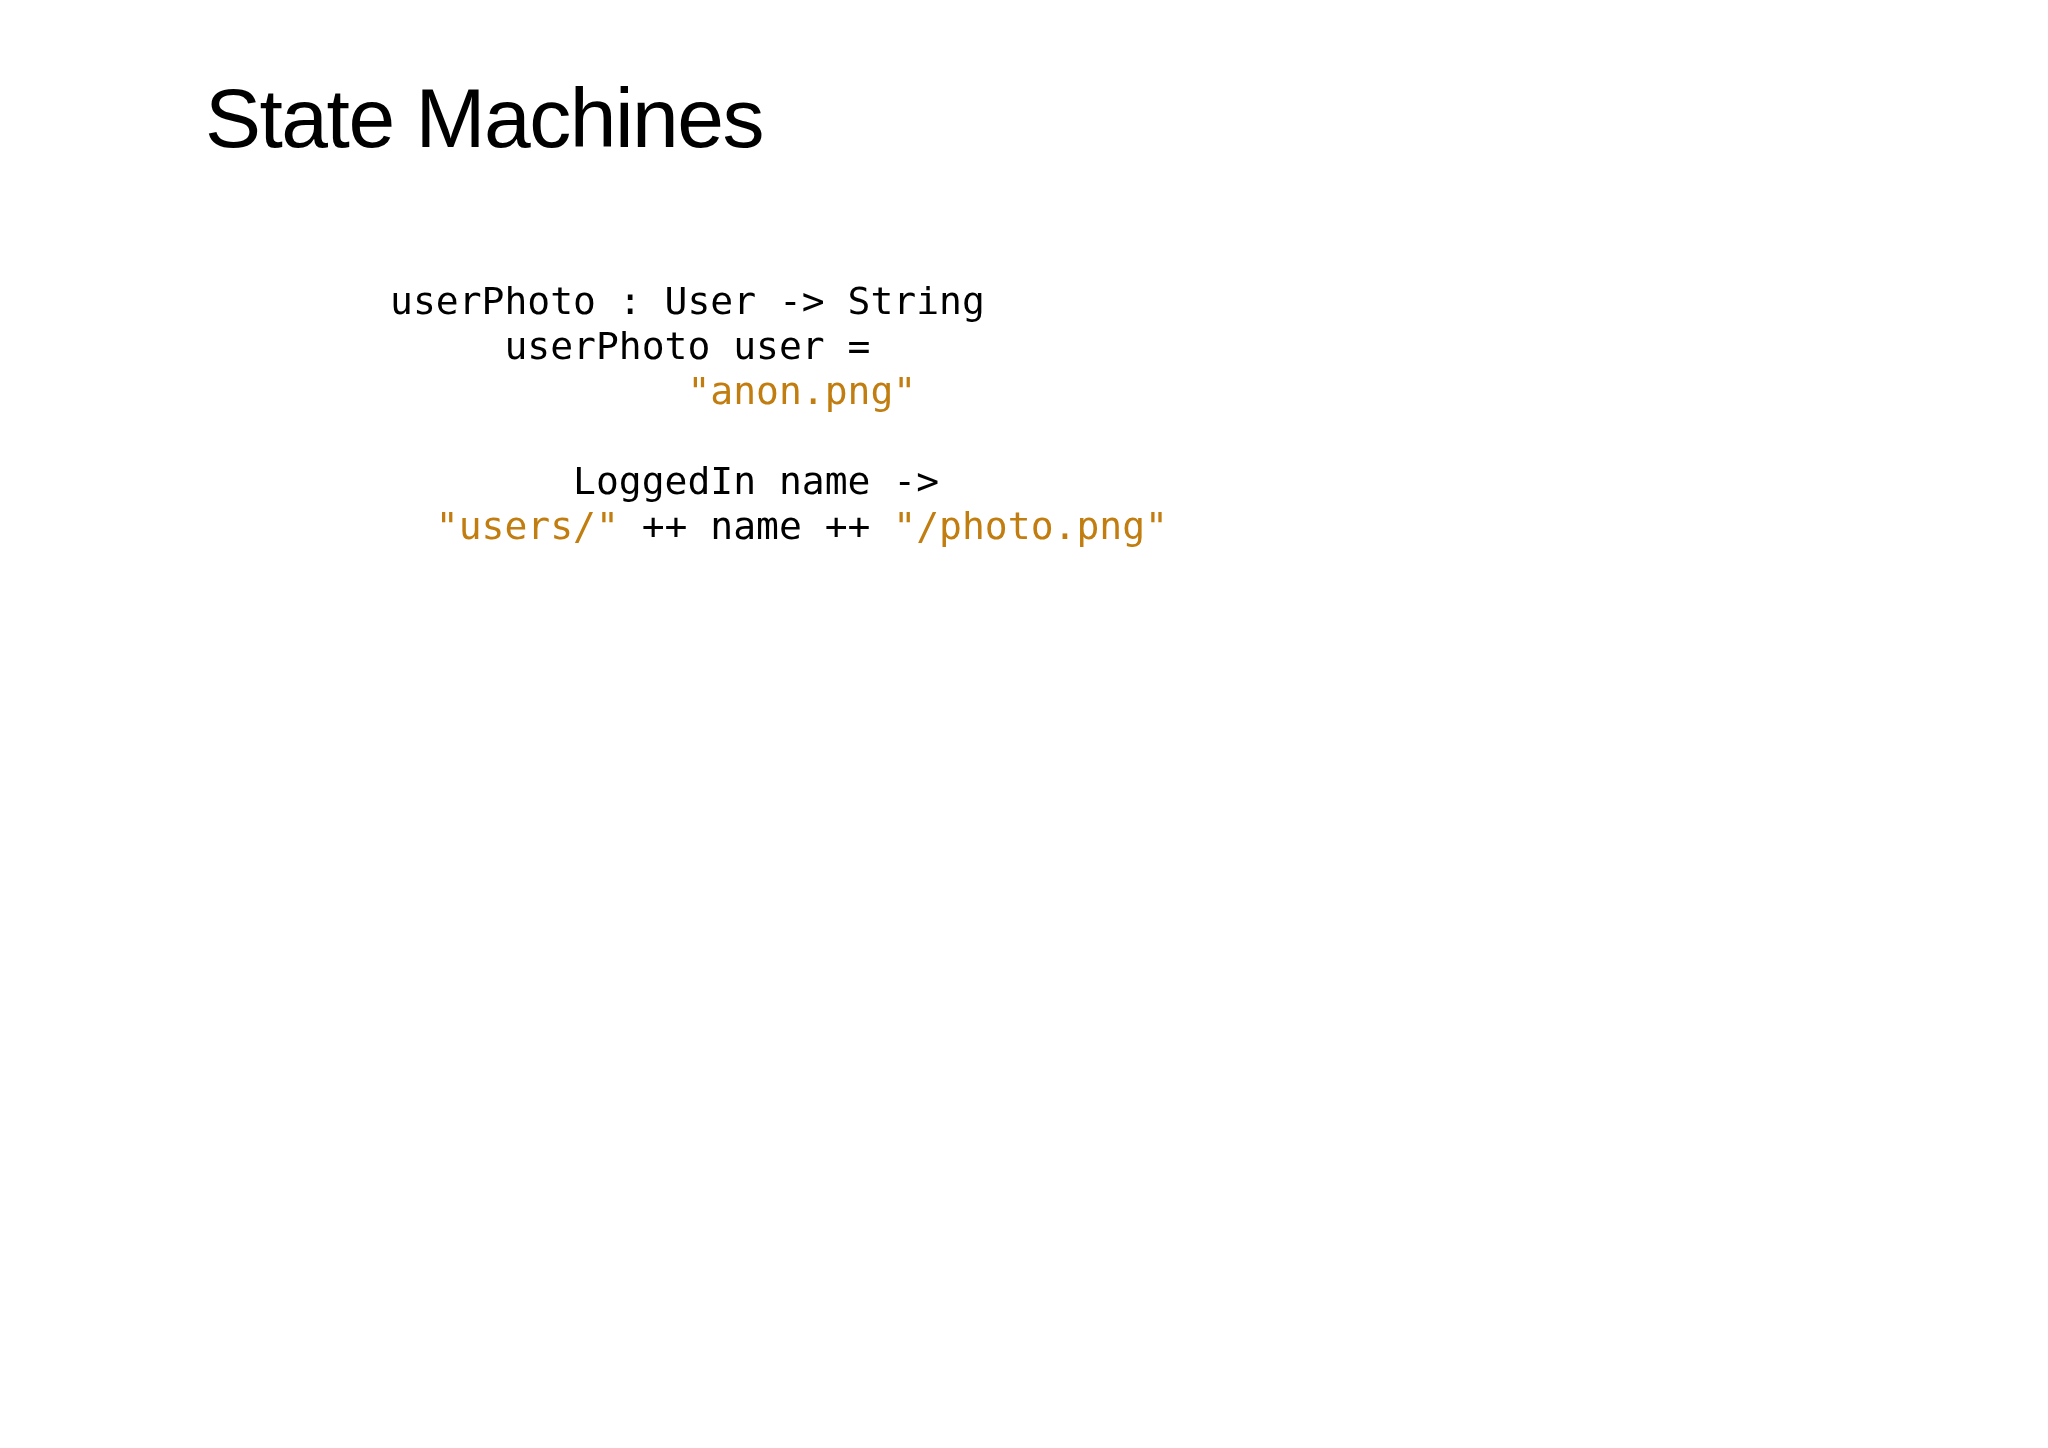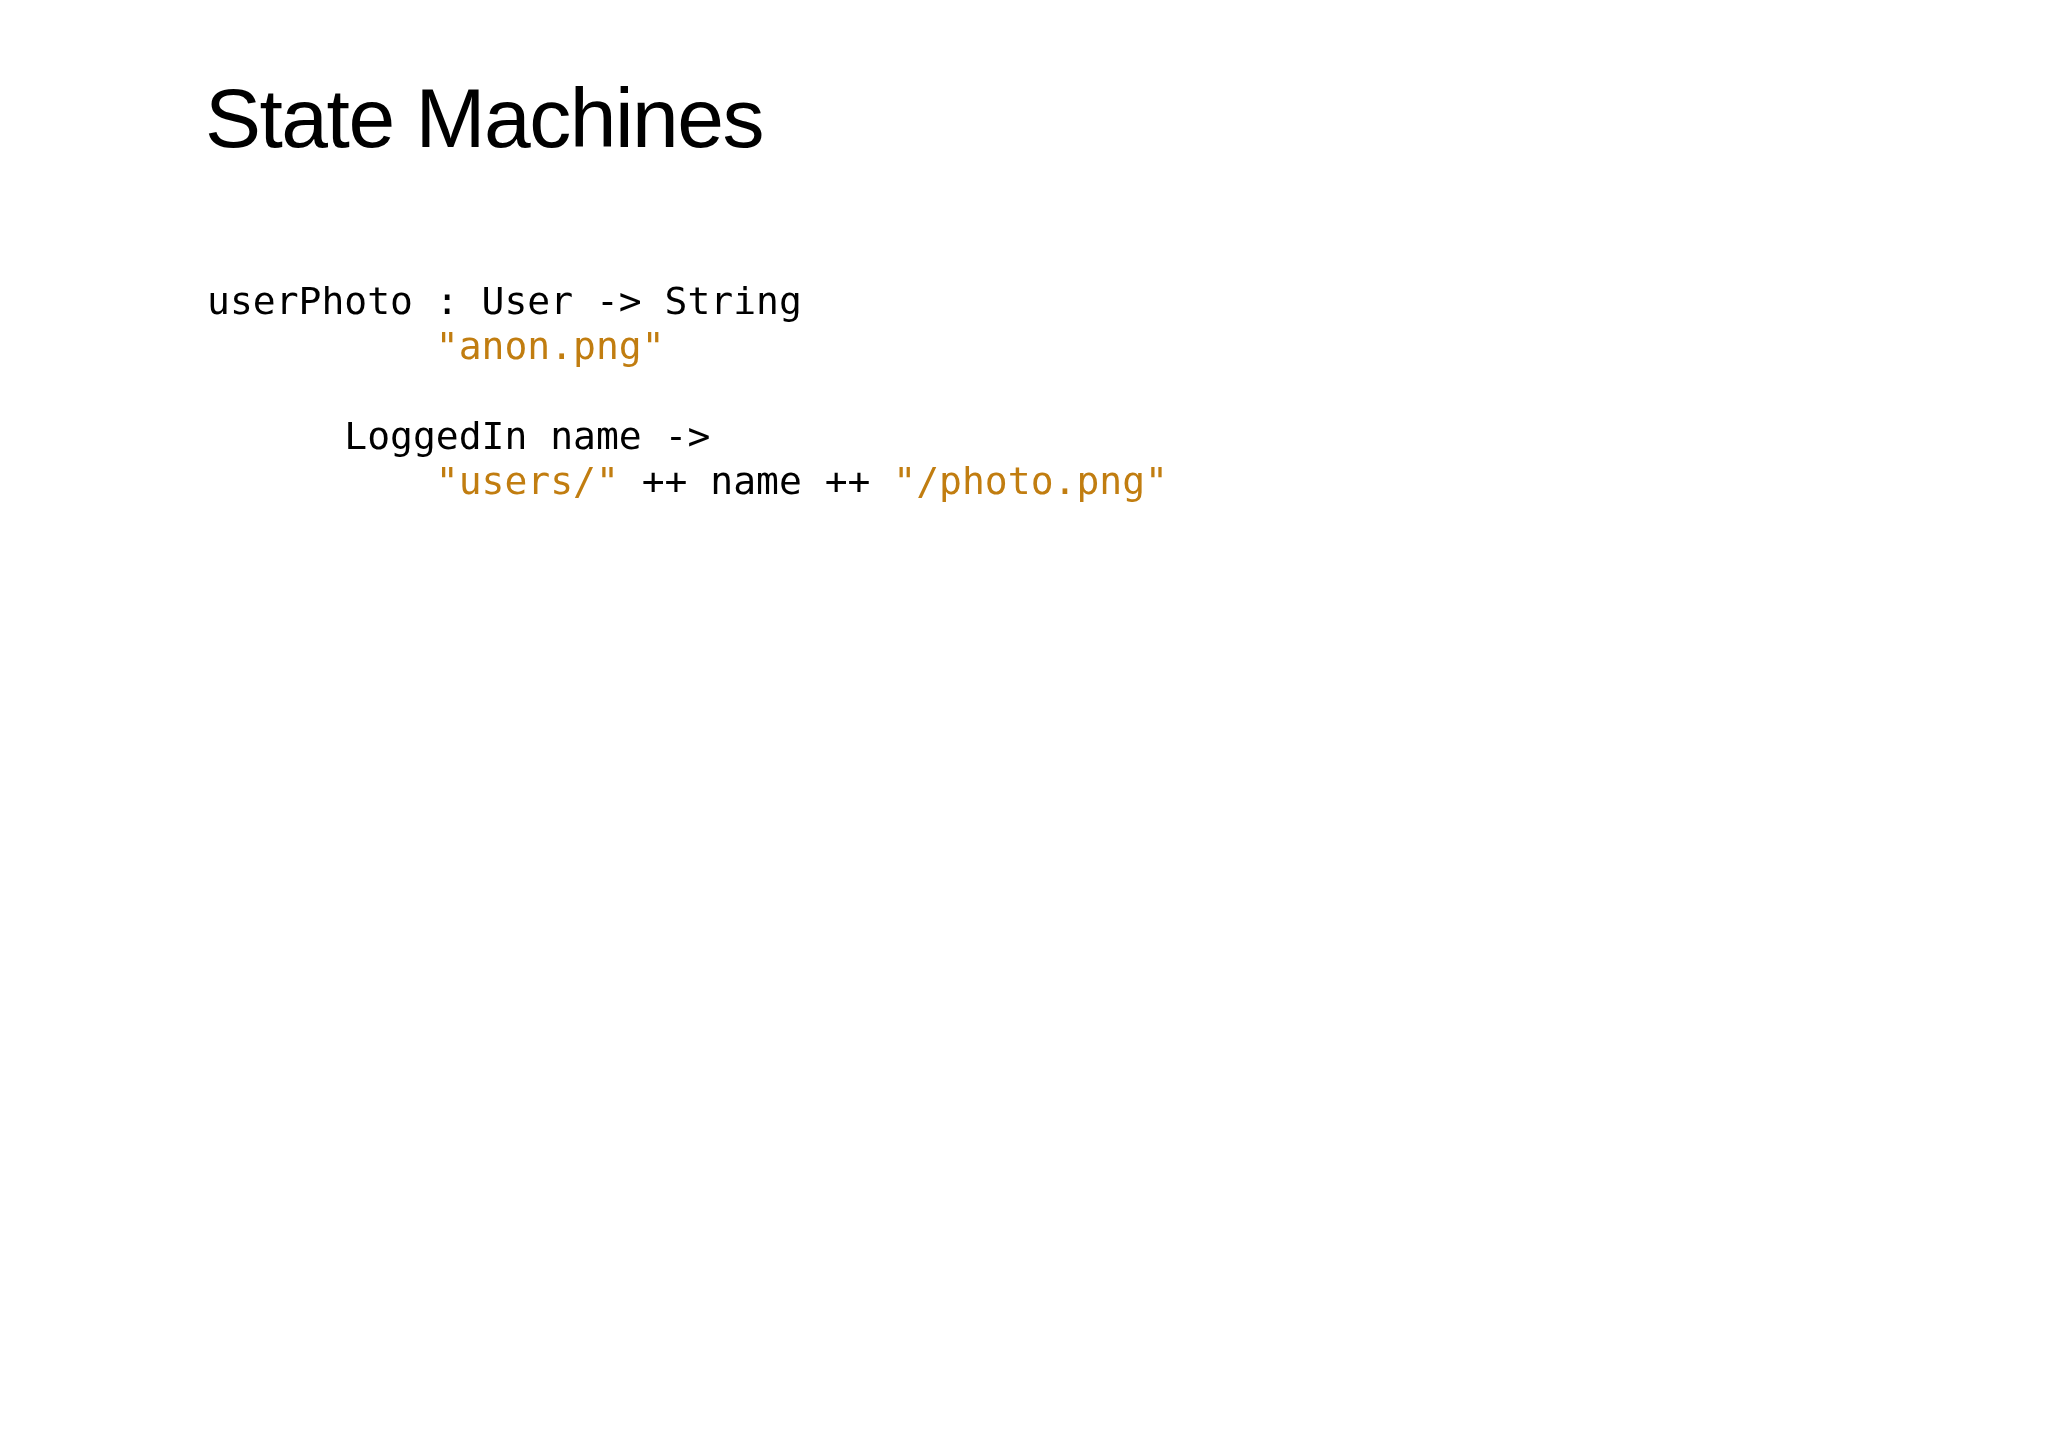--- a/index.html
+++ b/index.html
@@ -1,21 +1,21 @@
 <!DOCTYPE html>
 <html style="--background: #ffffff; --text: #000000; --keyword: #1f3bd1; --string: #c17d10;"><head>
 <meta charset="utf-8">
 <style>
   :root {
     --background: #ffffff;
     --text: #000000;
     --keyword: #1f3bd1;
     --string: #c17d10;
   }
-  * { margin: 0; padding: 0; box-sizing: border-box; }
+  * { margin: 0; padding: 0; box-sizing: border-box; text-align: center; }
   html, body {
     width: 2048px;
     height: 1448px;
     background: var(--background);
     overflow: hidden;
   }
   .slide {
     position: relative;
     width: 2048px;
     height: 1448px;
@@ -57,20 +57,21 @@
 
   <h1 class="slide-title">State Machines</h1>
 
   <div class="code-block">
 
 
     <div class="code-line"><span class="tok"></span></div>
 
     <div class="code-line"><span class="tok">userPhoto : User -&gt; String</span></div>
 
+    <div class="code-line"><span class="tok">userPhoto user =</span></div>
 
 
 
     <div class="code-line"><span class="tok">          </span><span class="tok tok-str">"anon.png"</span></div>
 
     <div class="code-line"><span class="tok"></span></div>
 
     <div class="code-line"><span class="tok">      LoggedIn name -&gt;</span></div>
 
     <div class="code-line"><span class="tok">          </span><span class="tok tok-str">"users/"</span><span class="tok"> ++ name ++ </span><span class="tok tok-str">"/photo.png"</span></div>

